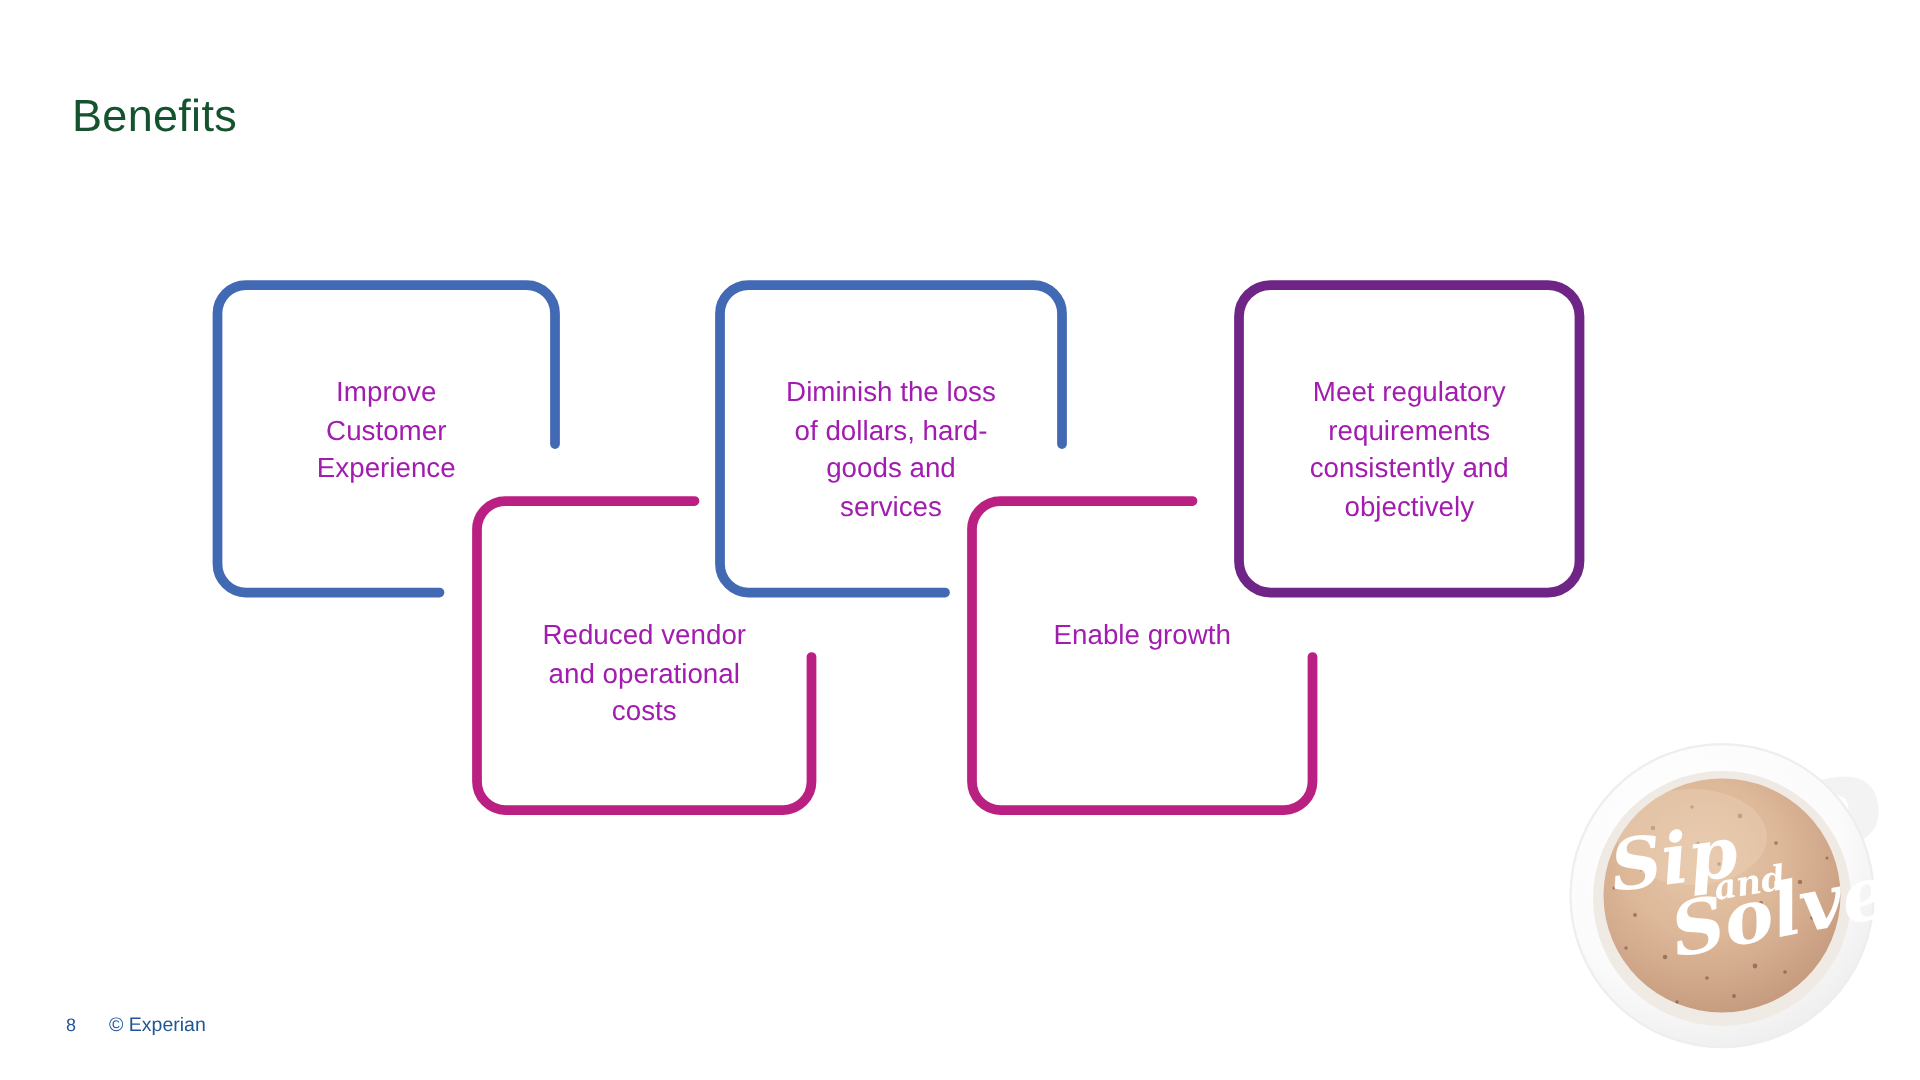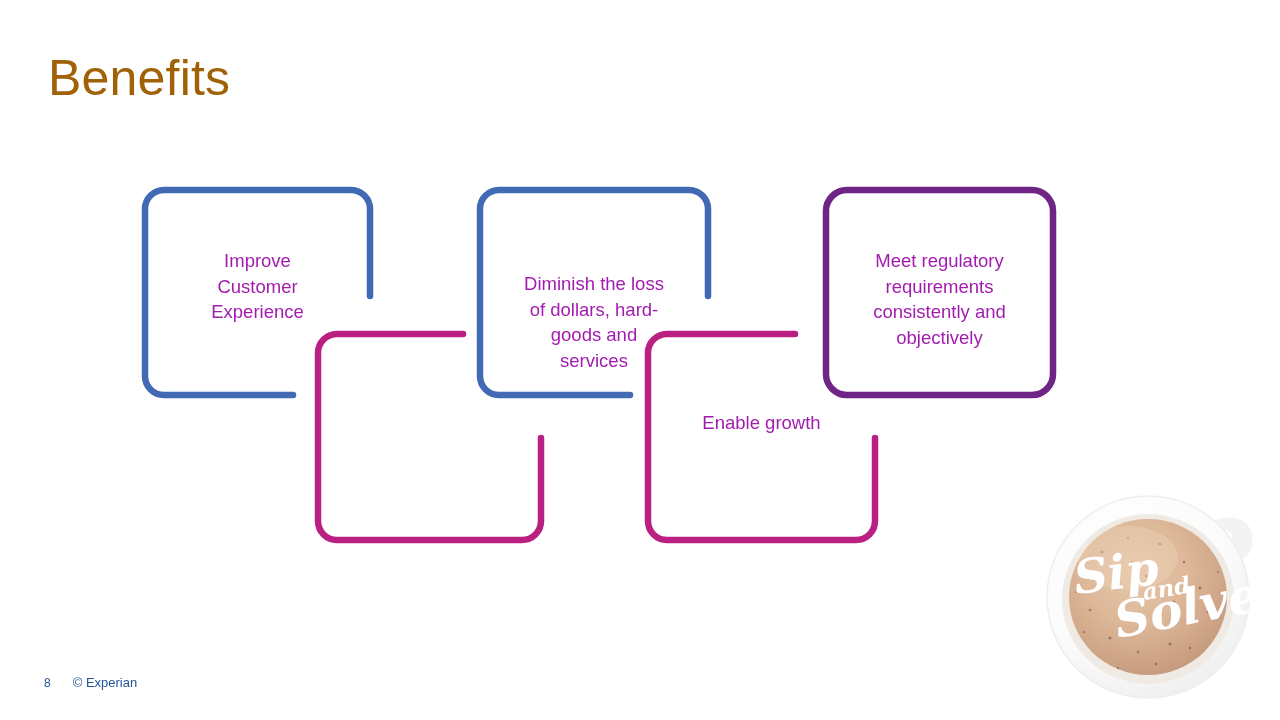--- a/index.html
+++ b/index.html
@@ -15,24 +15,24 @@
     overflow: hidden;
     font-family: "Liberation Sans", sans-serif;
     -webkit-font-smoothing: antialiased;
   }
 
   
   #slide-title {
     position: absolute;
     left: 48px;
     top: 50px;
-    font-size: 50px;
+    font-size: 30px;
     line-height: 56px;
     font-weight: 400;
-    color: #a16207;
+    color: #14532d;
     letter-spacing: 0.2px;
     white-space: nowrap;
   }
 
   
   #diagram {
     position: absolute;
     left: 0;
     top: 0;
     width: 1280px;
@@ -119,22 +119,25 @@
     <g>
       <path d="M 795 334 L 667 334 A 19 19 0 0 0 648 353 L 648 521
                A 19 19 0 0 0 667 540 L 856 540 A 19 19 0 0 0 875 521 L 875 438" fill="none" stroke="#BA2082" stroke-width="6.5" stroke-linecap="round" stroke-linejoin="round"></path>
     </g>
   </svg>
 
   <div class="node-label" style="left:145px; top:248px; width:225px;">Improve
 Customer
 Experience</div>
 
-
-  <div class="node-label" style="left:480px; top:248px; width:228px;margin-top:23px;">Diminish the loss
+  <div class="node-label" style="left:318px; top:410px; width:223px;">Reduced vendor
+and operational
+costs</div>
+
+  <div class="node-label" style="left:480px; top:248px; width:228px;">Diminish the loss
 of dollars, hard-
 goods and
 services</div>
 
   <div class="node-label" style="left:826px; top:248px; width:227px;">Meet regulatory
 requirements
 consistently and
 objectively</div>
 
   <div class="node-label" style="left:648px; top:410px; width:227px;">Enable growth</div>

